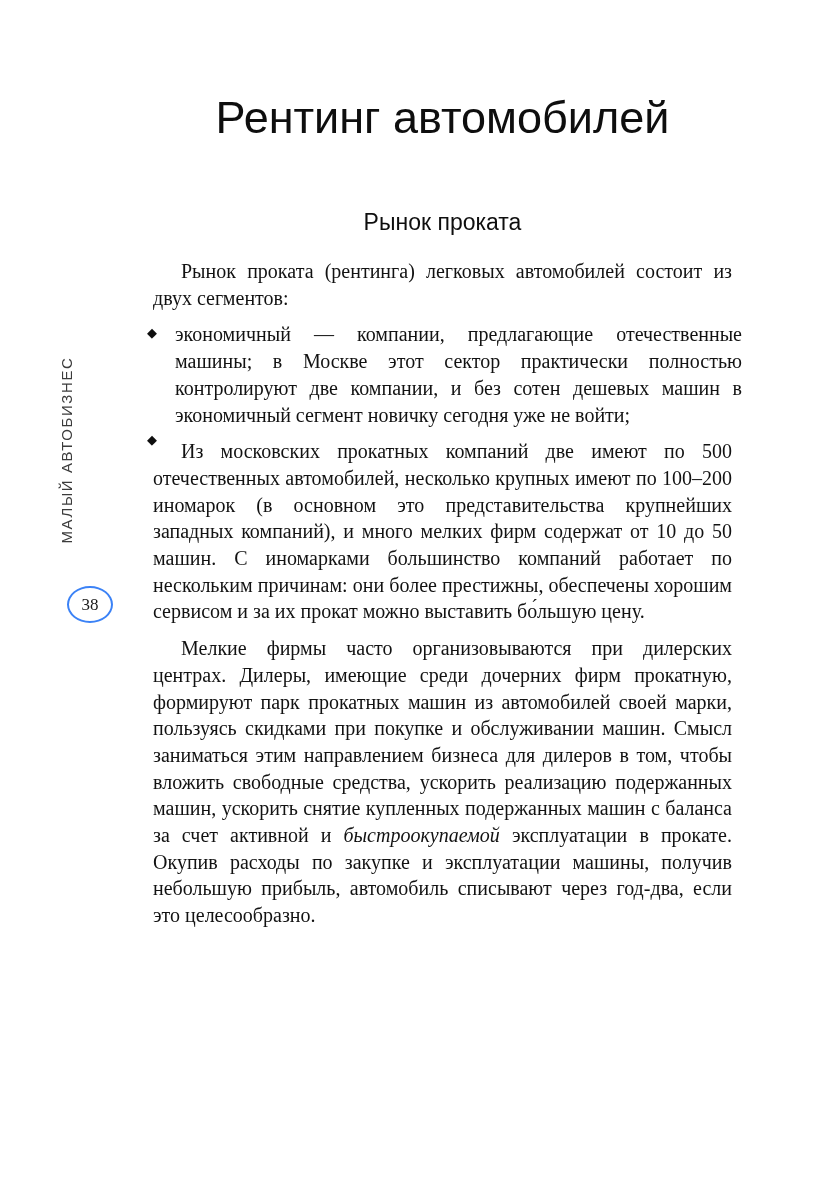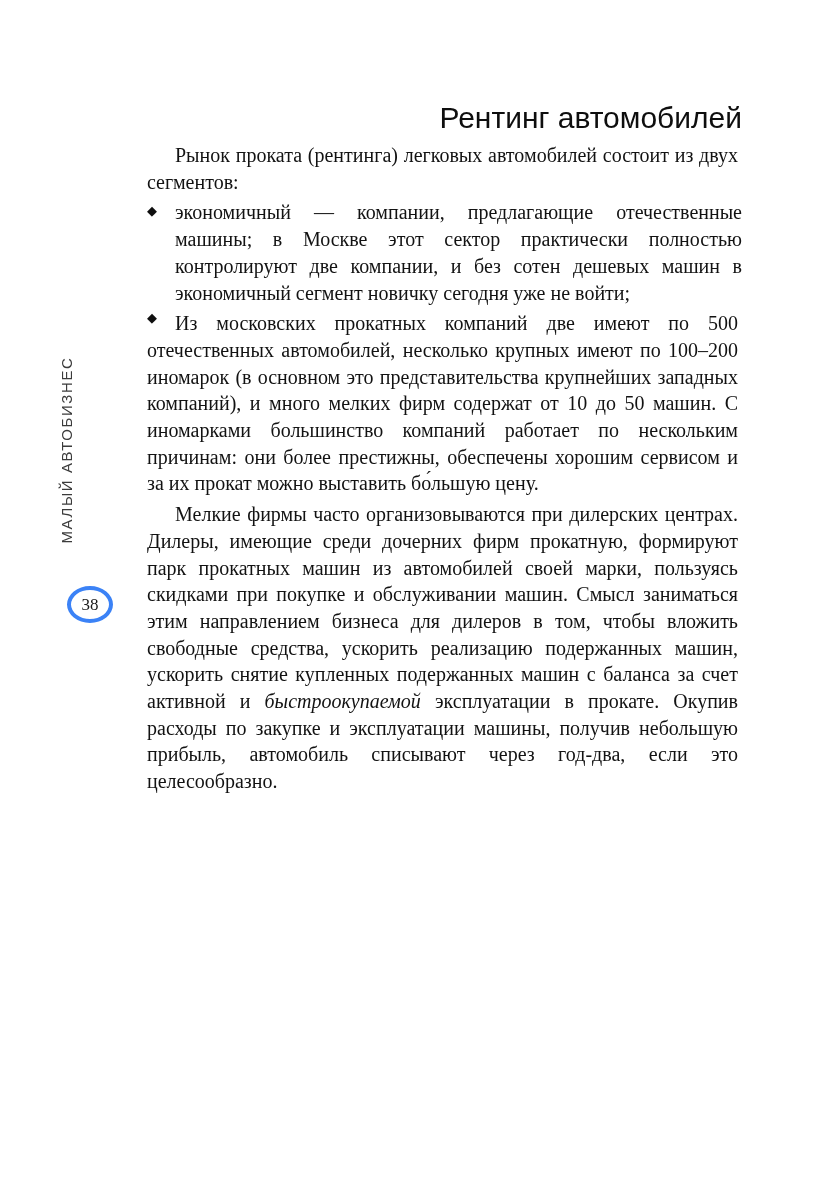--- a/index.html
+++ b/index.html
@@ -29,21 +29,21 @@
     font-size: 15px;
     letter-spacing: 1.6px;
     color: #3b3b3b;
   }
   .page-badge {
     position: absolute;
     left: 67px;
     top: 586px;
     width: 46px;
     height: 37px;
-    border: 4px solid #3b82f6;
+    border: 2px solid #3b82f6;
     border-radius: 50%;
     display: flex;
     align-items: center;
     justify-content: center;
     background: #ffffff;
   }
   .page-badge span {
     font-family: "Liberation Serif", serif;
     font-size: 17px;
     color: #1a1a1a;
@@ -51,38 +51,38 @@
 
   
   .content {
     position: absolute;
     left: 143px;
     top: 0;
     width: 599px;
   }
   .title {
     margin: 98px 0 0 0;
-    text-align: right;
+    text-align: center;
     font-family: "Liberation Sans", sans-serif;
     font-weight: normal;
-    font-size: 30px;
+    font-size: 45px;
     line-height: 40px;
     color: #0e0e0e;
   }
   .section-heading {
     margin: 70px 0 22px 0;
     text-align: center;
     font-family: "Liberation Sans", sans-serif;
     font-weight: normal;
     font-size: 23px;
     line-height: 28px;
     color: #0e0e0e;
   }
   .body-text p {
-    margin: 4px;
+    margin: 10px;
     font-family: "Liberation Serif", serif;
     font-size: 20px;
     line-height: 26.7px;
     text-align: justify;
     text-indent: 28px;
     color: #121212;
   }
   .bullets {
     margin: 0;
     padding: 0;
@@ -118,20 +118,21 @@
   <div class="sidebar-label">МАЛЫЙ АВТОБИЗНЕС</div>
 
   <div class="page-badge">
     <span>38</span>
   </div>
 
   <div class="content">
 
     <h1 class="title">Рентинг автомобилей</h1>
 
+    <h2 class="section-heading">Рынок проката</h2>
 
     <div class="body-text">
 
       <p>Рынок проката (рентинга) легковых автомобилей состоит из двух сегментов:</p>
 
       <ul class="bullets">
         <li>
           <span class="marker">◆</span>
           <span>экономичный — компании, предлагающие отечественные машины; в Москве этот сектор практически полностью контролируют две компании, и без сотен дешевых машин в экономичный сегмент новичку сегодня уже не войти;</span>
         </li>

